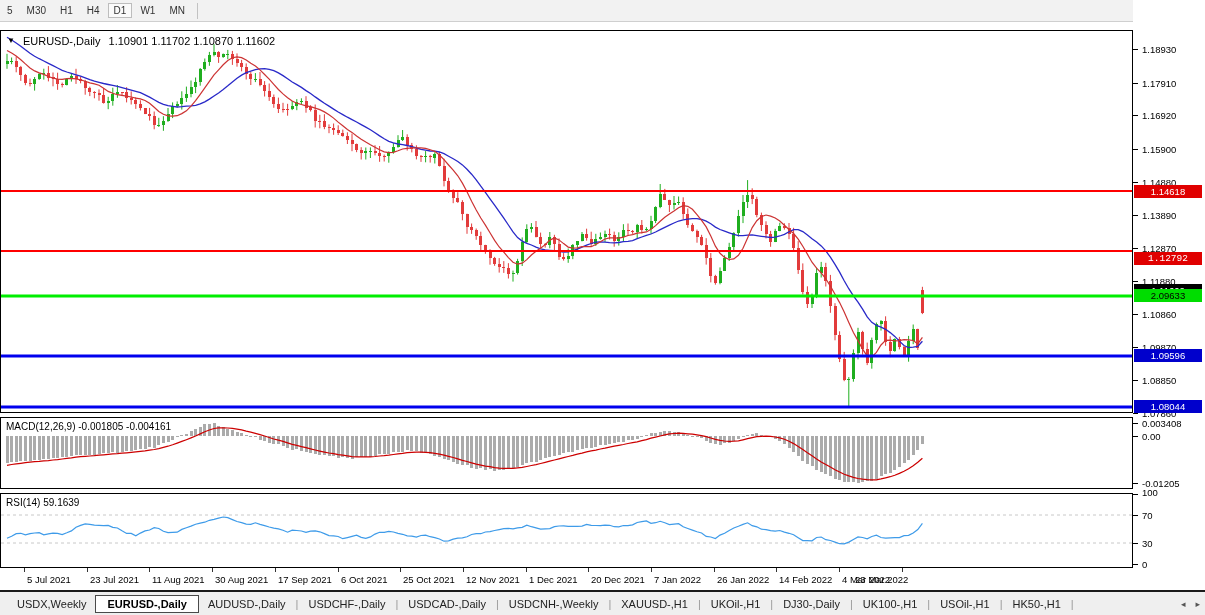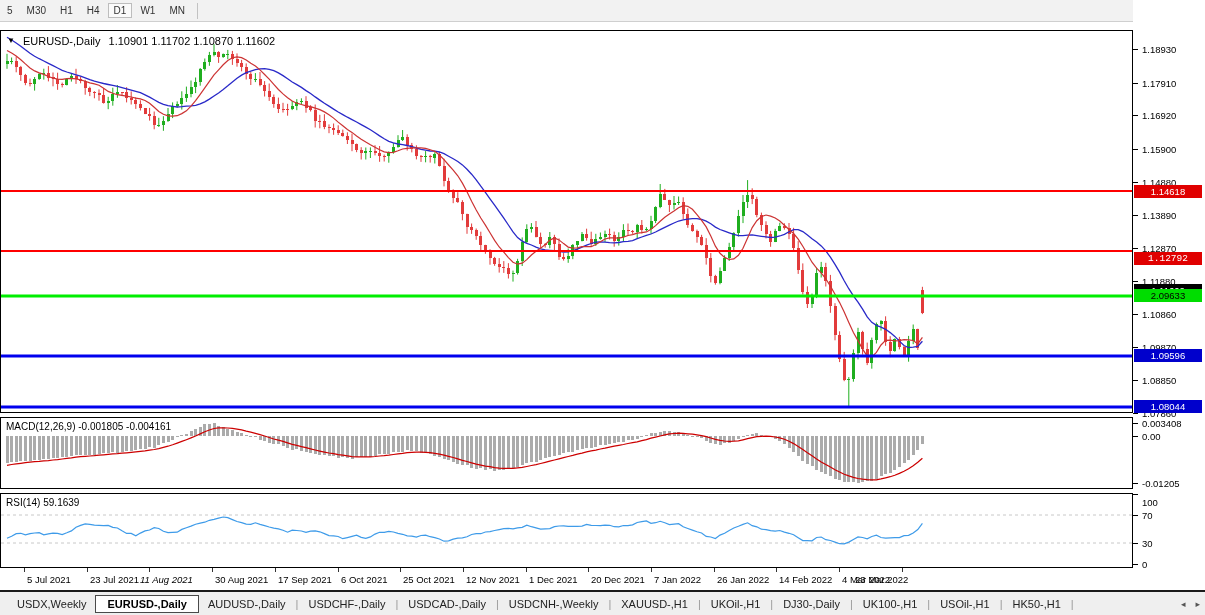--- a/index.html
+++ b/index.html
@@ -717,42 +717,42 @@
       <div class="ax-lab" style="top: 375px;">1.08850</div>
       <div class="ax-tick" style="top: 413px;"></div>
       <div class="ax-lab" style="top: 408px;">1.07860</div>
       <div class="ax-tick" style="top: 423px;"></div>
       <div class="ax-lab" style="top: 418px;">0.003408</div>
       <div class="ax-tick" style="top: 436px;"></div>
       <div class="ax-lab" style="top: 431px;">0.00</div>
       <div class="ax-tick" style="top: 483px;"></div>
       <div class="ax-lab" style="top: 478px;">-0.01205</div>
       <div class="ax-tick" style="top: 494px;"></div>
-      <div class="ax-lab" style="top: 497px;">100</div>
+      <div class="ax-lab" style="top: 487px;">100</div>
       <div class="ax-tick" style="top: 515px;"></div>
       <div class="ax-lab" style="top: 510px;">70</div>
       <div class="ax-tick" style="top: 543px;"></div>
       <div class="ax-lab" style="top: 538px;">30</div>
       <div class="ax-tick" style="top: 564px;"></div>
       <div class="ax-lab" style="top: 559px;">0</div>
       <div class="badge" style="top: 185px; background: rgb(224, 0, 0); color: rgb(255, 255, 255);">1.14618</div>
       <div class="badge" style="top: 252px; background: rgb(224, 0, 0); color: rgb(255, 255, 255); font-family: Liberation Mono, monospace;">1.12792</div>
       <div class="badge" style="top: 284px; background: rgb(0, 0, 0); color: rgb(255, 255, 255);">1.11602</div>
       <div class="badge" style="top: 289px; background: rgb(0, 221, 0); color: rgb(0, 0, 0);">2.09633</div>
       <div class="badge" style="top: 349px; background: rgb(0, 0, 204); color: rgb(255, 255, 255);">1.09596</div>
       <div class="badge" style="top: 400px; background: rgb(0, 0, 204); color: rgb(255, 255, 255);">1.08044</div>
     </div>
 
   <div class="date-axis" id="date-axis">
       <div class="d-tick" style="left: 0px;"></div>
       <div class="d-lab" style="left: 3px;">5 Jul 2021</div>
       <div class="d-tick" style="left: 63px;"></div>
       <div class="d-lab" style="left: 66px;">23 Jul 2021</div>
       <div class="d-tick" style="left: 125px;"></div>
-      <div class="d-lab" style="left: 116px; font-style: italic;">11 Aug 2021</div>
+      <div class="d-lab" style="left: 128px;">11 Aug 2021</div>
       <div class="d-tick" style="left: 188px;"></div>
       <div class="d-lab" style="left: 191px;">30 Aug 2021</div>
       <div class="d-tick" style="left: 251px;"></div>
       <div class="d-lab" style="left: 254px;">17 Sep 2021</div>
       <div class="d-tick" style="left: 314px;"></div>
       <div class="d-lab" style="left: 317px;">6 Oct 2021</div>
       <div class="d-tick" style="left: 376px;"></div>
       <div class="d-lab" style="left: 379px;">25 Oct 2021</div>
       <div class="d-tick" style="left: 439px;"></div>
       <div class="d-lab" style="left: 442px;">12 Nov 2021</div>

